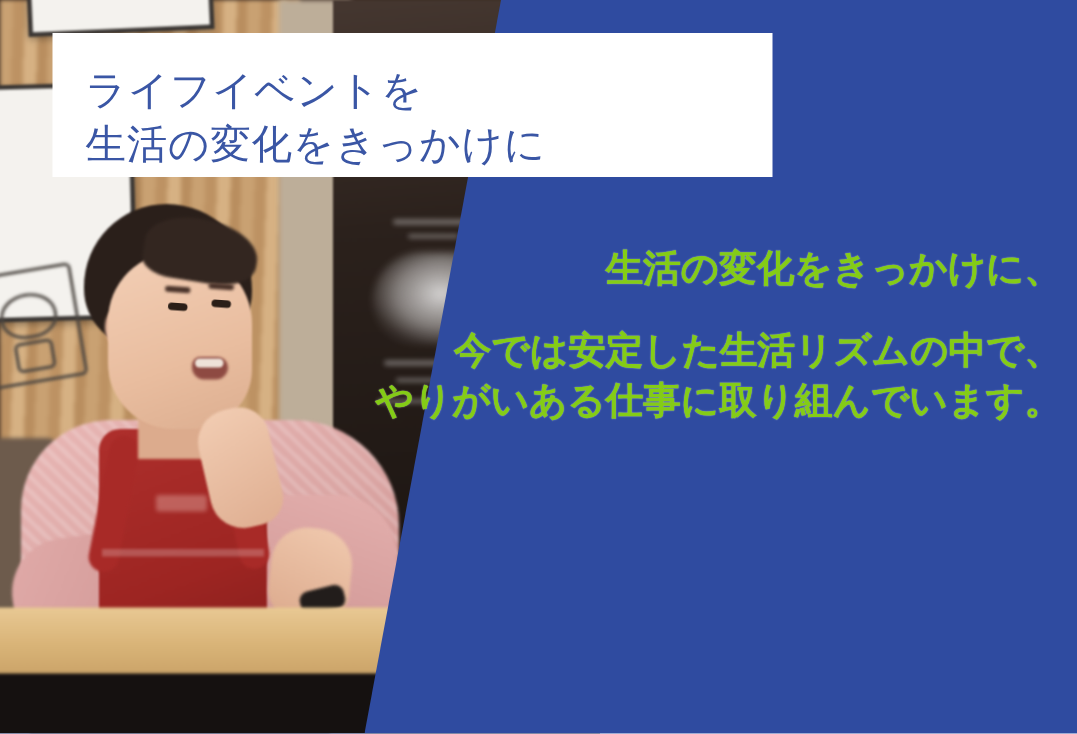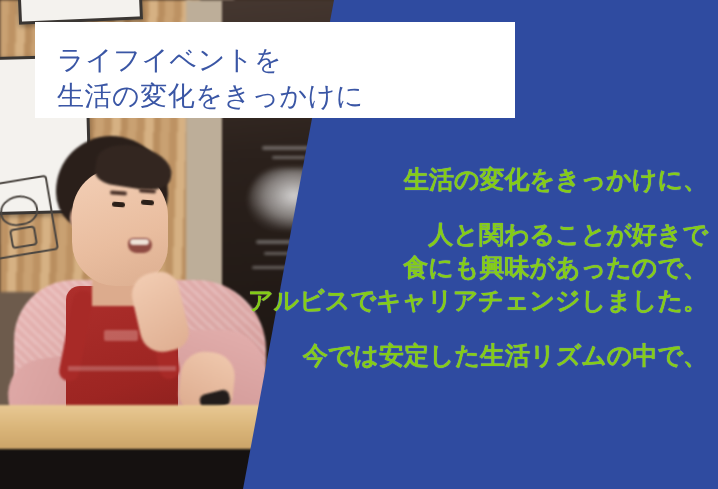--- a/index.html
+++ b/index.html
@@ -420,25 +420,21 @@
     <div class="title-line">ライフイベントを</div>
     <div class="title-line">生活の変化をきっかけに</div>
   </div>
 
   <div class="copy">
 
     <div class="para">
       <div class="copy-line">生活の変化をきっかけに、</div>
     </div>
 
-    <div class="para">
-      <div class="copy-line">人と関わることが好きで</div>
-      <div class="copy-line">食にも興味があったので、</div>
-      <div class="copy-line">アルビスでキャリアチェンジしました。</div>
-    </div>
 
     <div class="para">
       <div class="copy-line">今では安定した生活リズムの中で、</div>
+      <div class="copy-line">やりがいある仕事に取り組んでいます。</div>
     </div>
 
   </div>
 
 </div>
 
 </body></html>

